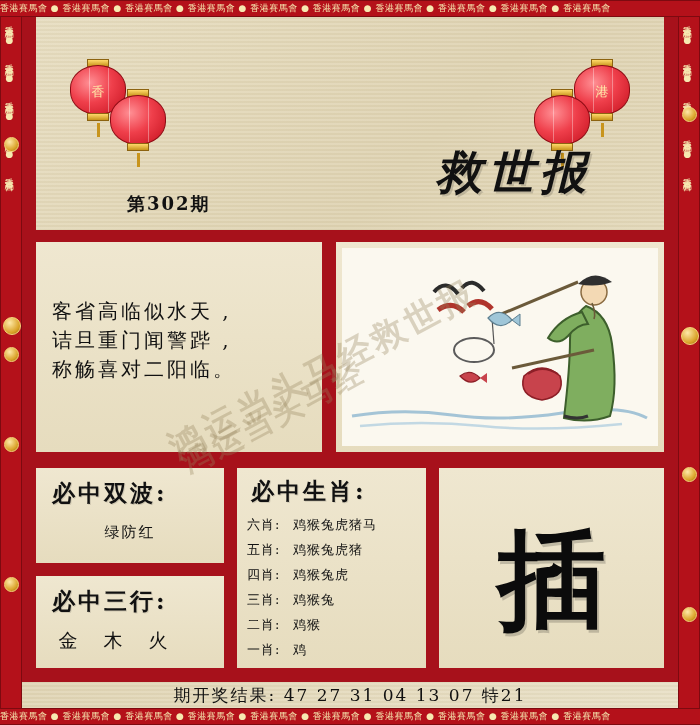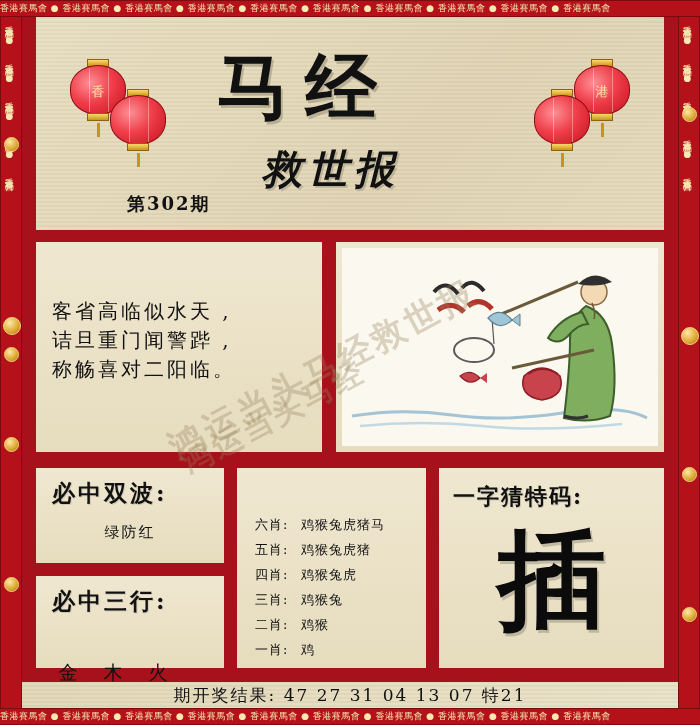--- a/index.html
+++ b/index.html
@@ -122,24 +122,25 @@
     line-height:1;
     color:#111;
     letter-spacing:16px;
     text-shadow:2px 3px 0 rgba(0,0,0,0.18);
   }
   .title-sub {
     position:absolute; left:240px; top:125px; width:330px;
     font-family:Liberation Mono, monospace;
     font-weight:bold;
     font-style:italic;
-    font-size:40px;
+    font-size:46px;
     color:#111;
     letter-spacing:6px;
     text-shadow:2px 2px 0 rgba(0,0,0,0.15);
+    text-align:right;
   }
   .issue {
     position:absolute; left:105px; top:175px;
     font-family:"DejaVu Serif", serif;
     font-size:18px; color:#111; font-weight:bold;
     letter-spacing:2px;
   }
 
   
   .redbar { position:absolute; background:#a7111b; }
@@ -199,34 +200,34 @@
     text-shadow:1px 1px 0 rgba(0,0,0,0.12);
   }
   #dual-title { position:absolute; left:16px; top:10px; }
   #dual-value {
     position:absolute; left:0; top:55px; width:188px; text-align:center;
     font-family:"DejaVu Serif", serif; font-size:15px; color:#111; letter-spacing:2px;
   }
   #tri-title { position:absolute; left:16px; top:10px; }
   #tri-value {
     position:absolute; left:0; top:52px; width:164px; text-align:center;
-    font-family:"DejaVu Serif", serif; font-size:19px; color:#111; letter-spacing:10px;margin-top:32px;
+    font-family:"DejaVu Serif", serif; font-size:19px; color:#111; letter-spacing:10px;
   }
 
   #zodiac-title { position:absolute; left:14px; top:8px; }
   .zodiac-rows {
     position:absolute; left:10px; top:48px; width:172px;
   }
   .zrow {
     display:flex; align-items:baseline;
     font-family:"DejaVu Serif", serif;
     font-size:13px; color:#111;
     margin-bottom:7px;
   }
-  .zrow .zlabel { width:46px; letter-spacing:1px;margin-left:8px; }
+  .zrow .zlabel { width:46px; letter-spacing:1px; }
   .zrow .zvals  { letter-spacing:1px; }
 
   #special-title {
     position:absolute; left:14px; top:14px;
     font-family:"DejaVu Serif", serif; font-weight:bold;
     font-size:22px; color:#111; letter-spacing:2px;
     text-shadow:1px 1px 0 rgba(0,0,0,0.12);
   }
   #special-char {
     position:absolute; left:0; top:52px; width:225px;
@@ -313,21 +314,20 @@
       <div class="base"></div>
       <div class="tassel"></div>
     </div>
     <div class="lantern" style="right:88px; top:70px;">
       <div class="cap"></div>
       <div class="body"></div>
       <div class="base"></div>
       <div class="tassel"></div>
     </div>
 
-    <div class="title-main">马经</div>
     <div class="title-sub">救世报</div>
     <div class="issue">第302期</div>
 
     <div class="redbar" id="bar-under-header"></div>
     <div class="redbar" id="bar-left-vert"></div>
     <div class="redbar" id="bar-right-vert"></div>
     <div class="redbar" id="bar-col-sep"></div>
     <div class="redbar" id="bar-mid"></div>
     <div class="redbar" id="bar-low-left"></div>
     <div class="redbar" id="bar-low-right"></div>
@@ -392,20 +392,21 @@
       <div class="col-title" id="dual-title">必中双波:</div>
       <div id="dual-value">绿防红</div>
     </div>
 
     <div class="panel" id="col-a2">
       <div class="col-title" id="tri-title">必中三行:</div>
       <div id="tri-value">金 木 火</div>
     </div>
 
     <div class="panel" id="col-b">
+      <div class="col-title" id="zodiac-title">必中生肖:</div>
       <div class="zodiac-rows">
         <div class="zrow">
           <span class="zlabel">六肖:</span>
           <span class="zvals">鸡猴兔虎猪马</span>
         </div>
         <div class="zrow">
           <span class="zlabel">五肖:</span>
           <span class="zvals">鸡猴兔虎猪</span>
         </div>
         <div class="zrow">
@@ -421,21 +422,20 @@
           <span class="zvals">鸡猴</span>
         </div>
         <div class="zrow">
           <span class="zlabel">一肖:</span>
           <span class="zvals">鸡</span>
         </div>
       </div>
     </div>
 
     <div class="panel" id="col-c">
-      <div id="special-title">一字猜特码:</div>
       <div id="special-char">插</div>
     </div>
 
     <div id="results">期开奖结果: 47 27 31 04 13 07 特21</div>
 
     <div class="watermark">鸿运当头马经救世报</div>
     <div class="watermark two">鸿运当头马经</div>
 
   </div>
 </div>

